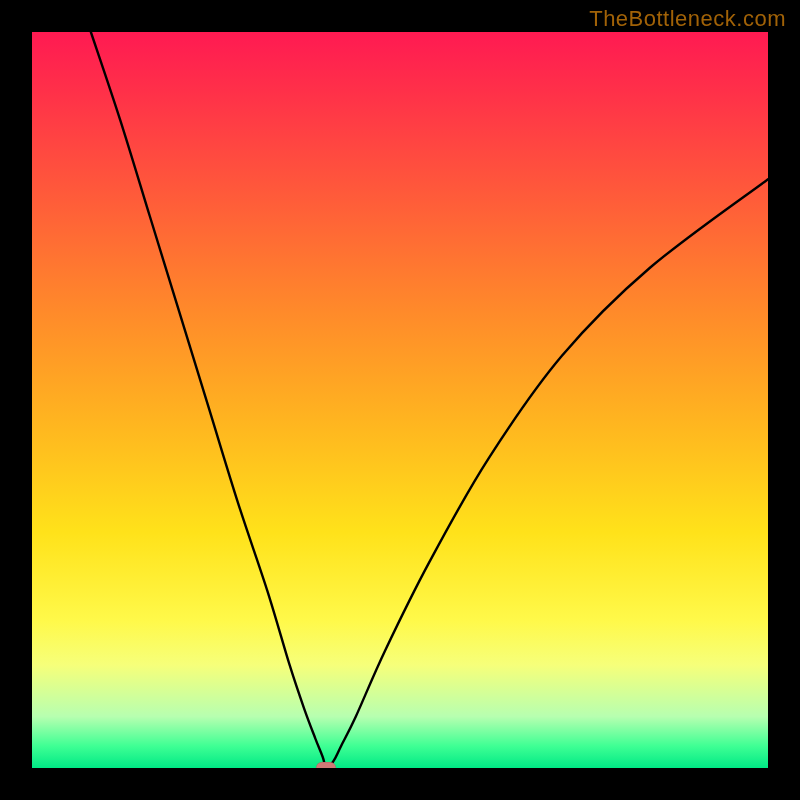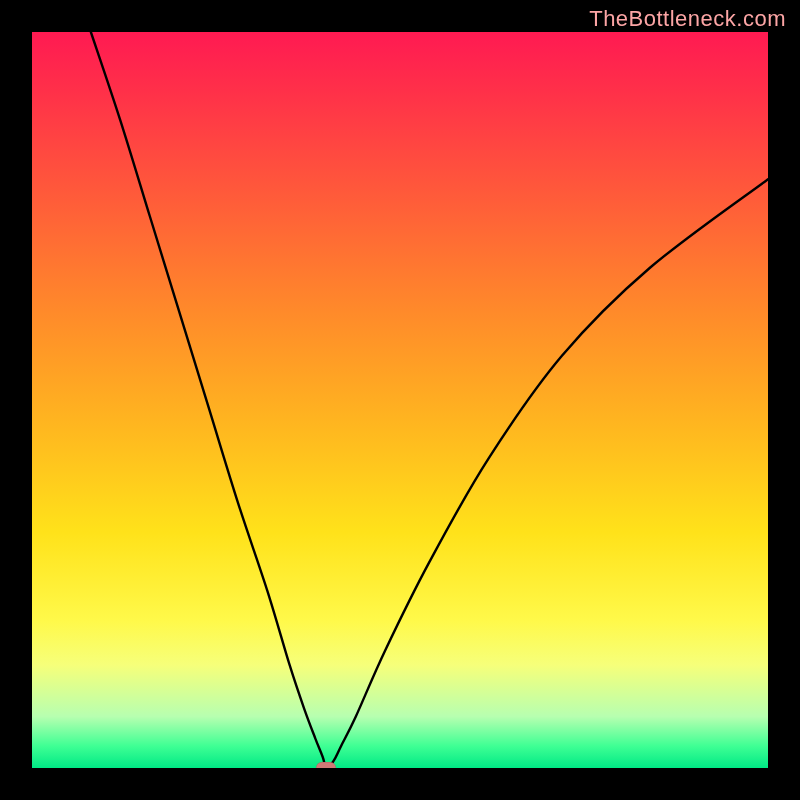--- a/index.html
+++ b/index.html
@@ -14,21 +14,21 @@
   .frame {
     width: 800px;
     height: 800px;
     position: relative;
     background: #000;
   }
   .watermark {
     position: absolute;
     top: 6px;
     right: 14px;
-    color: #fca5a5;
+    color: #a16207;
     font-size: 22px;
     letter-spacing: 0.5px;
     font-weight: 400;
     z-index: 5;
     user-select: none;
   }
   .plot {
     position: absolute;
     left: 32px;
     top: 32px;

